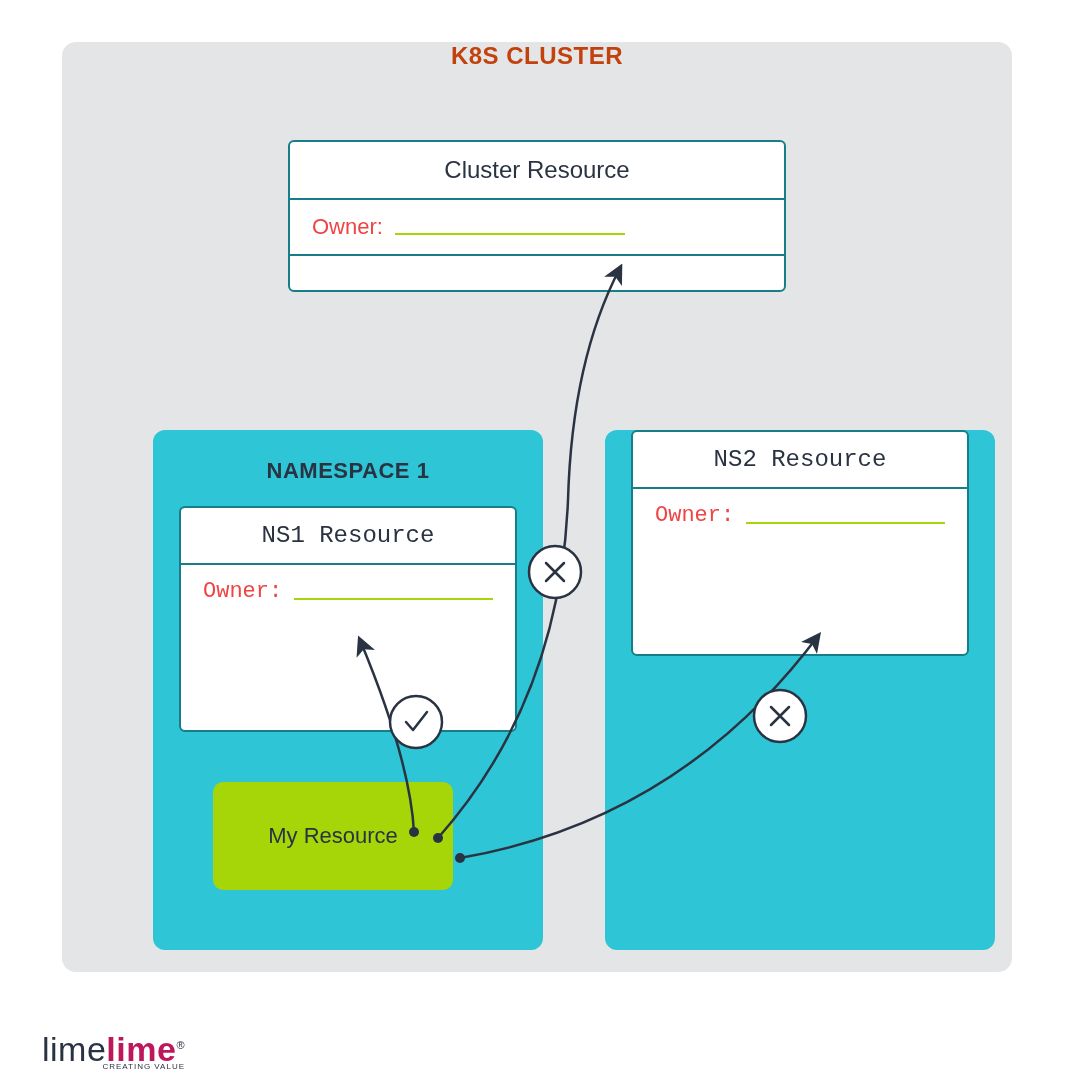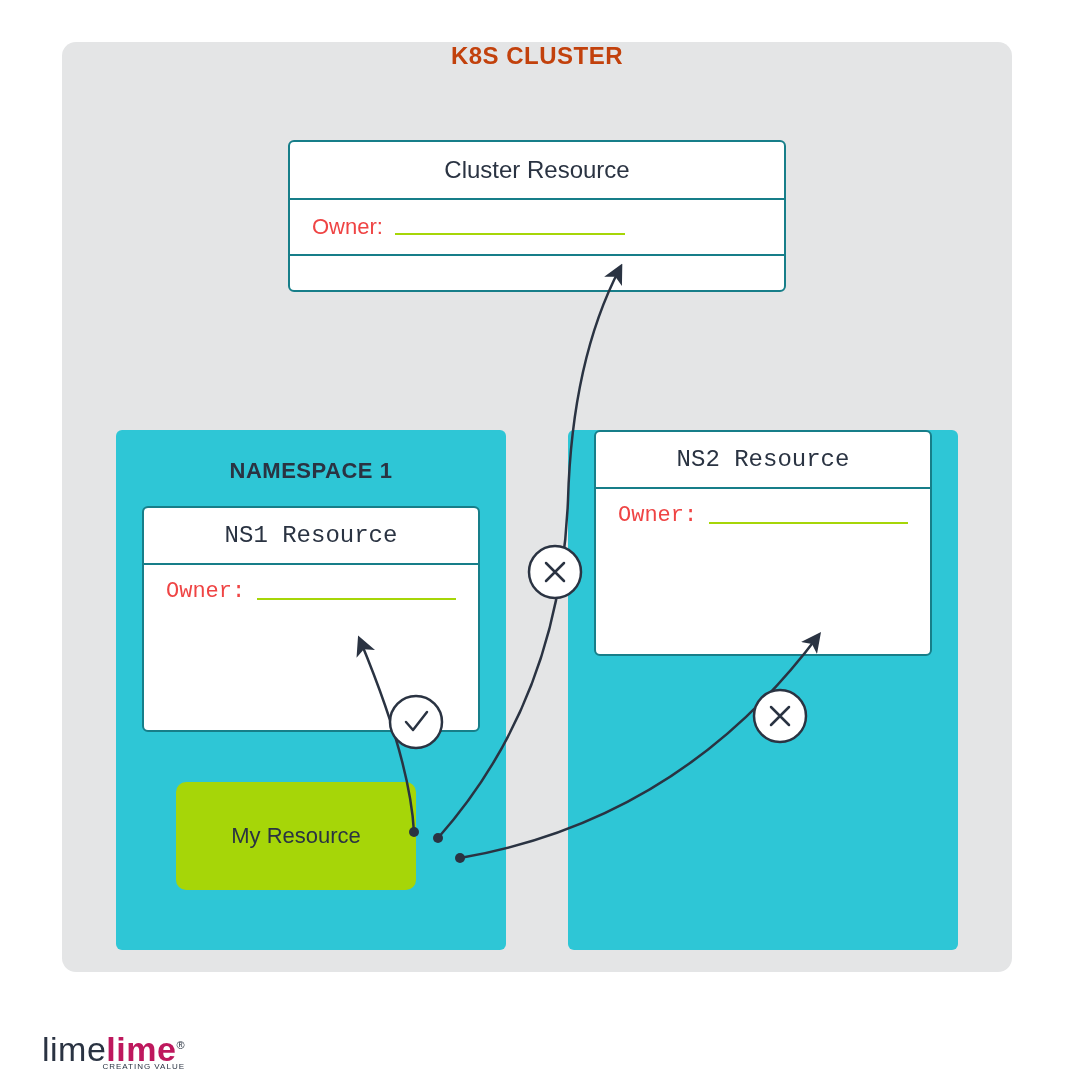--- a/index.html
+++ b/index.html
@@ -56,22 +56,23 @@
     margin-top: 14px;
     max-width: 230px;
   }
   .card-row-empty {
     border-top: 2px solid #177e89;
     height: 36px;
   }
   .namespace {
     position: absolute;
     background: #2ec6d6;
-    border-radius: 6px;
+    border-radius: 12px;
     width: 390px;
+    margin-left: 37px;
   }
   .ns-title {
     text-align: center;
     font-weight: 700;
     font-size: 22px;
     padding: 28px 0 22px;
     letter-spacing: 0.5px;
     color: #2a3342;
   }
   .ns-inner-card {

